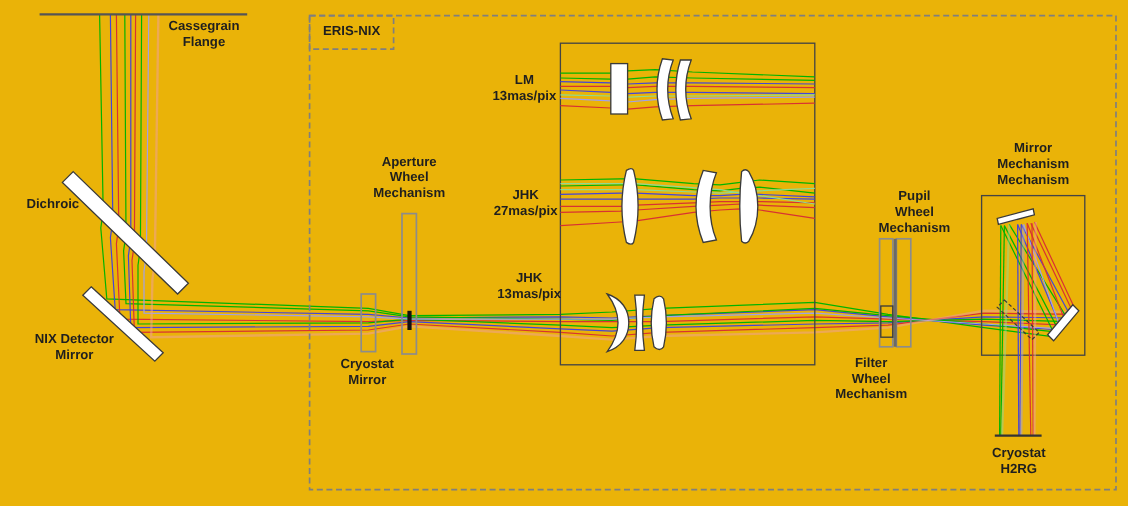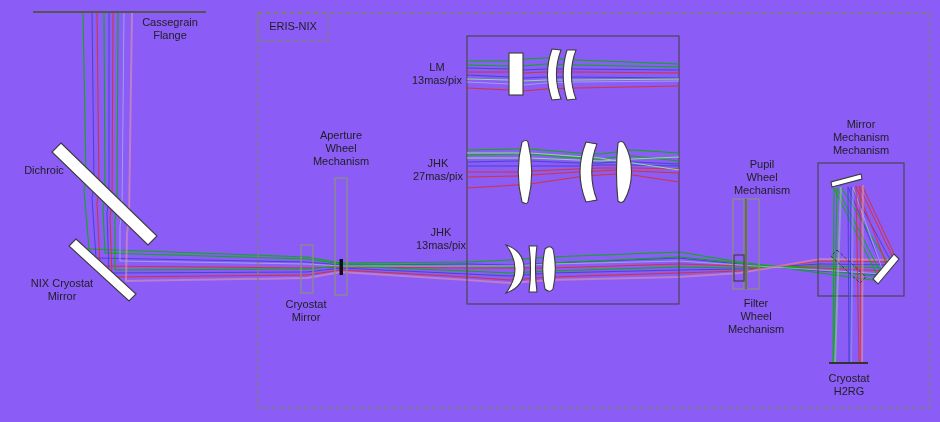--- a/index.html
+++ b/index.html
@@ -3,22 +3,22 @@
 <meta charset="utf-8">
 <style>
   :root{
     --ray-green:#00b400; --ray-green-light:#8fdc8f;
     --ray-blue:#4444d8;  --ray-blue-light:#a0a0ea;
     --ray-red:#d83232;   --ray-red-light:#f0a0a0;
     --outline-dark:#3a3a3a; --outline-gray:#8c8c8c;
     --dashed-gray:#7f7f7f;  --text:#1f1f1f;
   }
   html,body{margin:0;padding:0;background:#fff;}
-  #canvas{position:relative;width:940px;height:422px;background:#8b5cf6;
-          font-family:"Liberation Sans","DejaVu Sans",sans-serif;overflow:hidden;}
+  #canvas{position:relative;width:940px;height:422px;background:#eab308;
+          font-family:"Liberation Sans","DejaVu Sans",sans-serif;overflow:hidden;font-weight:bold;}
   #canvas svg{position:absolute;left:0;top:0;}
   .lbl{position:absolute;transform:translateX(-50%);text-align:center;
        font-size:11px;line-height:13px;color:var(--text);white-space:nowrap;}
   .ray{fill:none;stroke-width:1;}
   .halo{fill:none;stroke-width:2;opacity:.5;}
   .elem{fill:#fff;stroke:var(--outline-dark);stroke-width:1.1;}
   .wheel{fill:none;stroke:var(--outline-gray);stroke-width:1.4;}
   .box{fill:none;stroke:#444;stroke-width:1.1;}
 </style>
 </head>
@@ -135,21 +135,21 @@
 </svg>
 
 <div class="lbl" style="left:170px;top:16px">
   <div>Cassegrain</div>
   <div>Flange</div>
 </div>
 <div class="lbl" style="left:44px;top:164px">
   <div>Dichroic</div>
 </div>
 <div class="lbl" style="left:62px;top:277px">
-  <div>NIX Cryostat</div>
+  <div>NIX Detector</div>
   <div>Mirror</div>
 </div>
 <div class="lbl" style="left:293px;top:20px">
   <div>ERIS-NIX</div>
 </div>
 <div class="lbl" style="left:306px;top:298px">
   <div>Cryostat</div>
   <div>Mirror</div>
 </div>
 <div class="lbl" style="left:341px;top:129px">
@@ -162,21 +162,21 @@
   <div>13mas/pix</div>
 </div>
 <div class="lbl" style="left:438px;top:157px">
   <div>JHK</div>
   <div>27mas/pix</div>
 </div>
 <div class="lbl" style="left:441px;top:226px">
   <div>JHK</div>
   <div>13mas/pix</div>
 </div>
-<div class="lbl" style="left:756px;top:297px">
+<div class="lbl" style="left:726px;top:297px">
   <div>Filter</div>
   <div>Wheel</div>
   <div>Mechanism</div>
 </div>
 <div class="lbl" style="left:762px;top:158px">
   <div>Pupil</div>
   <div>Wheel</div>
   <div>Mechanism</div>
 </div>
 <div class="lbl" style="left:861px;top:118px">

